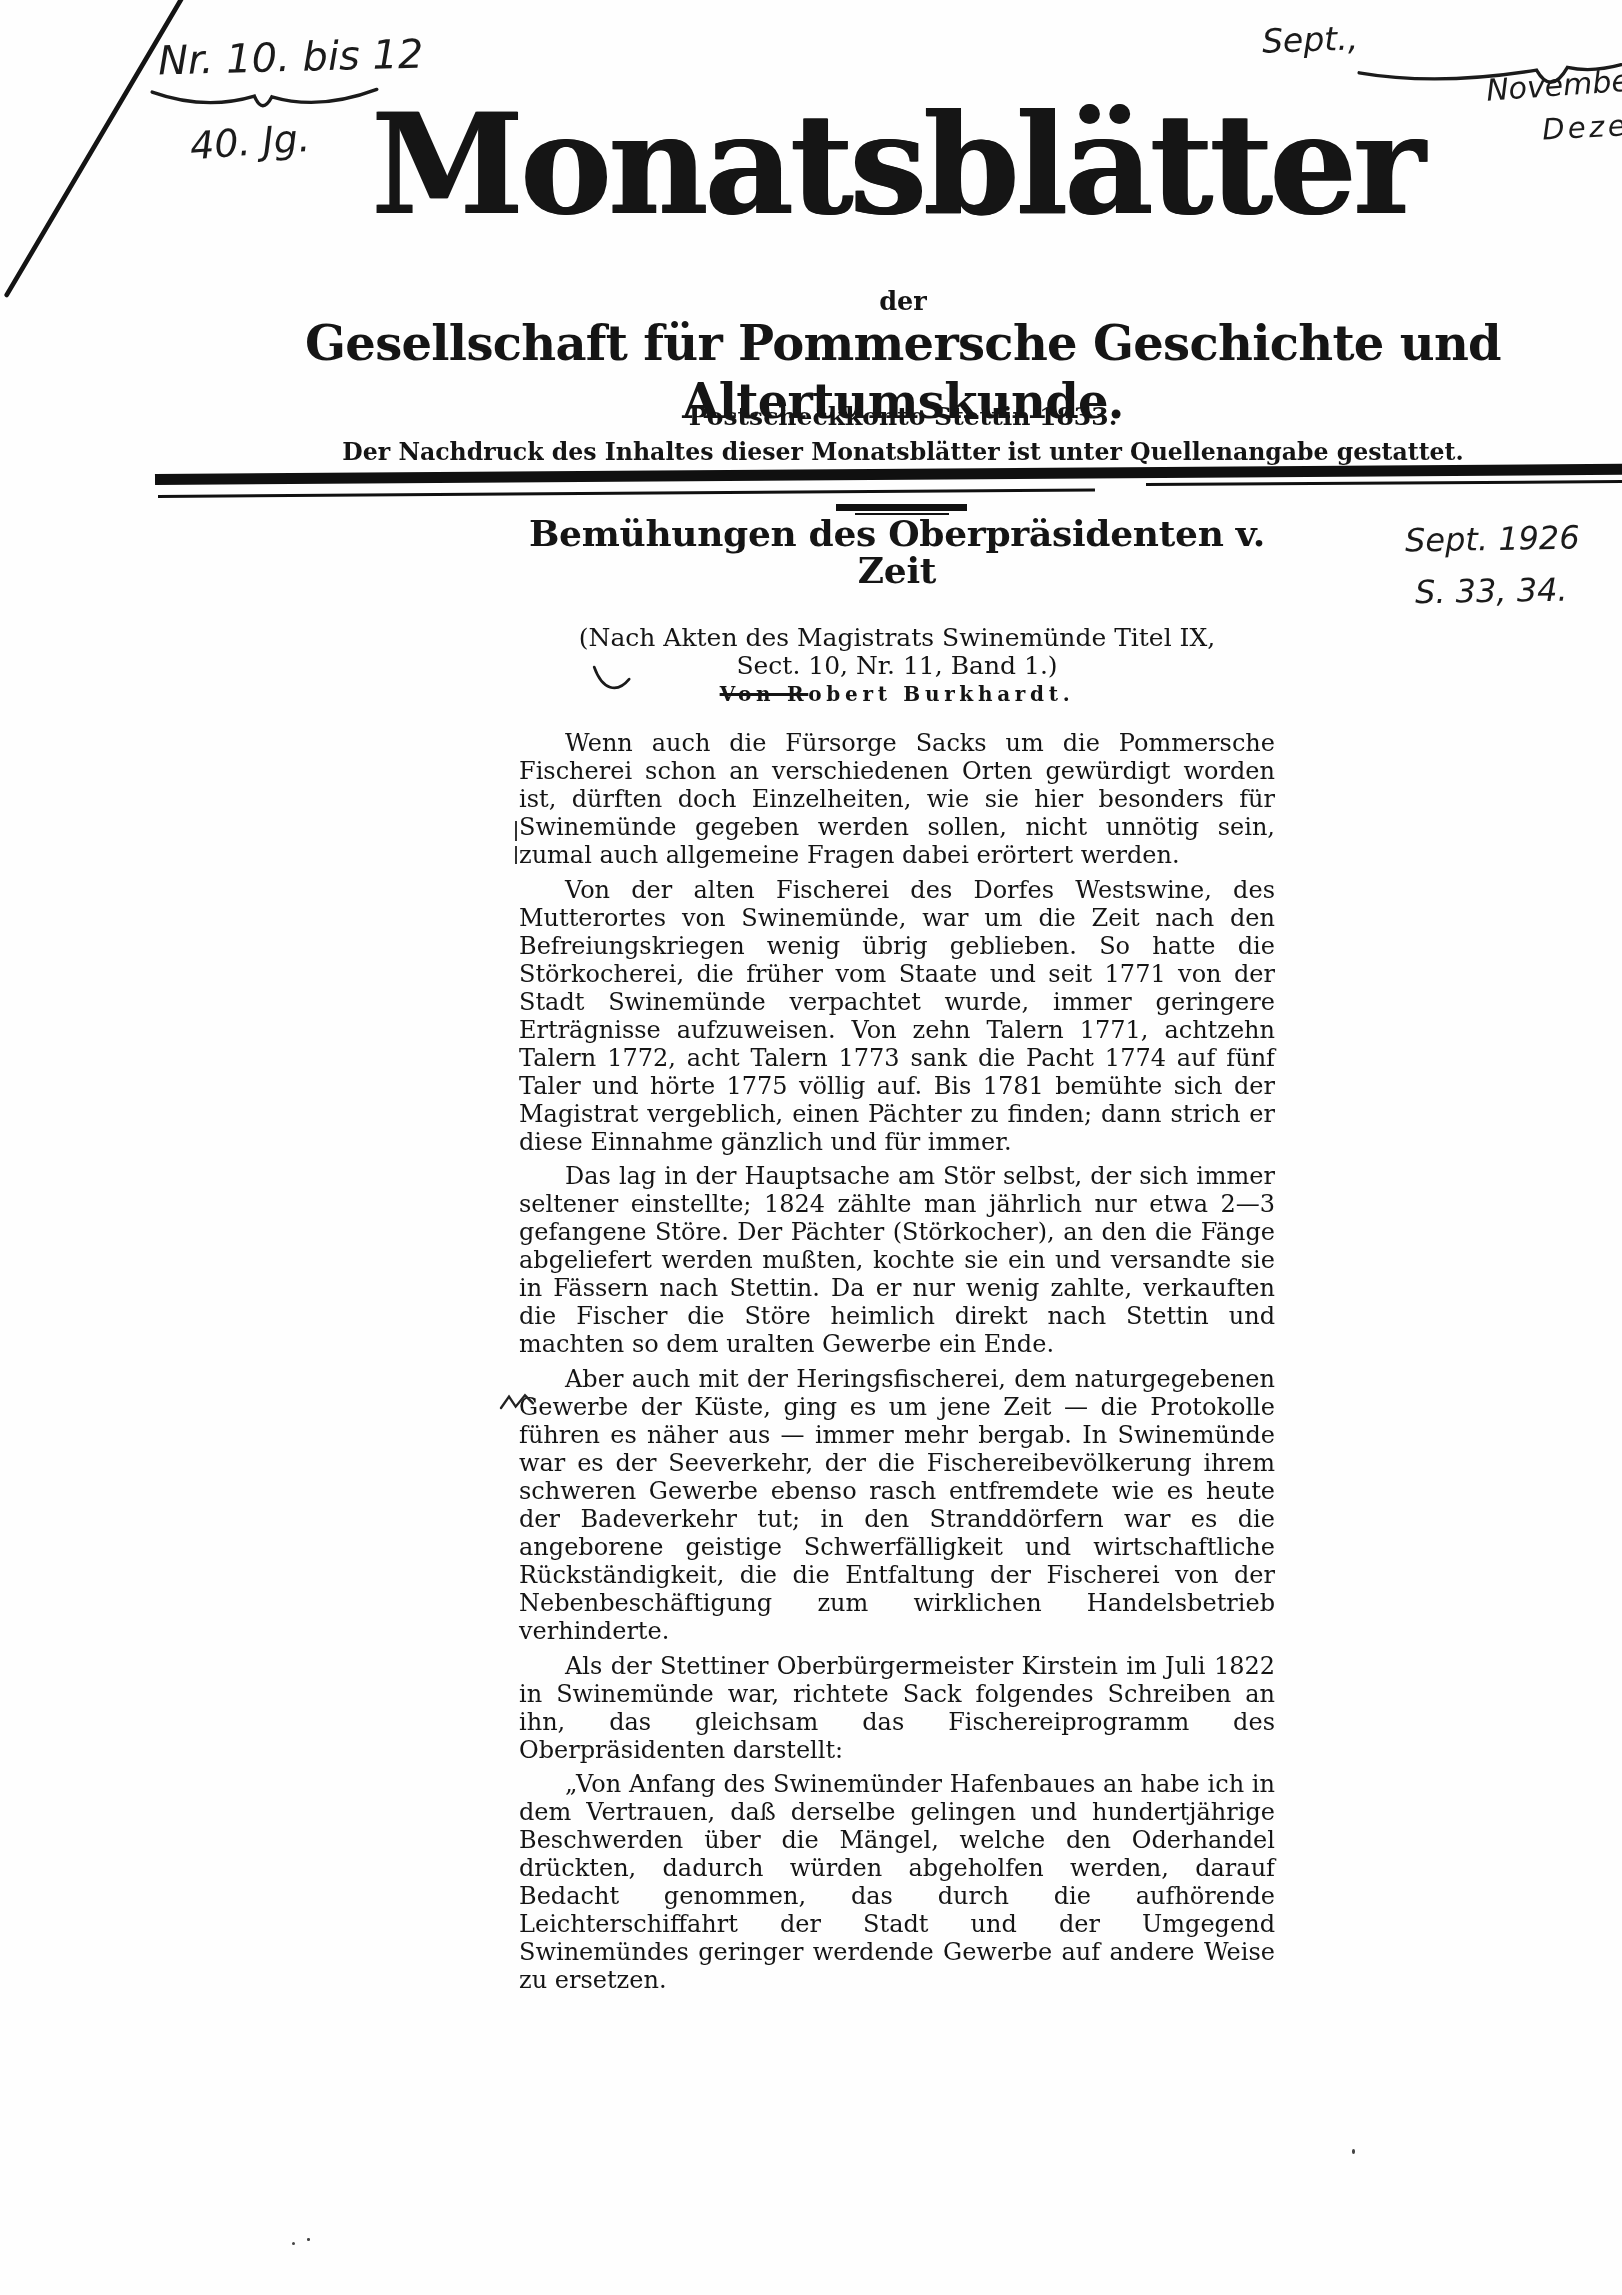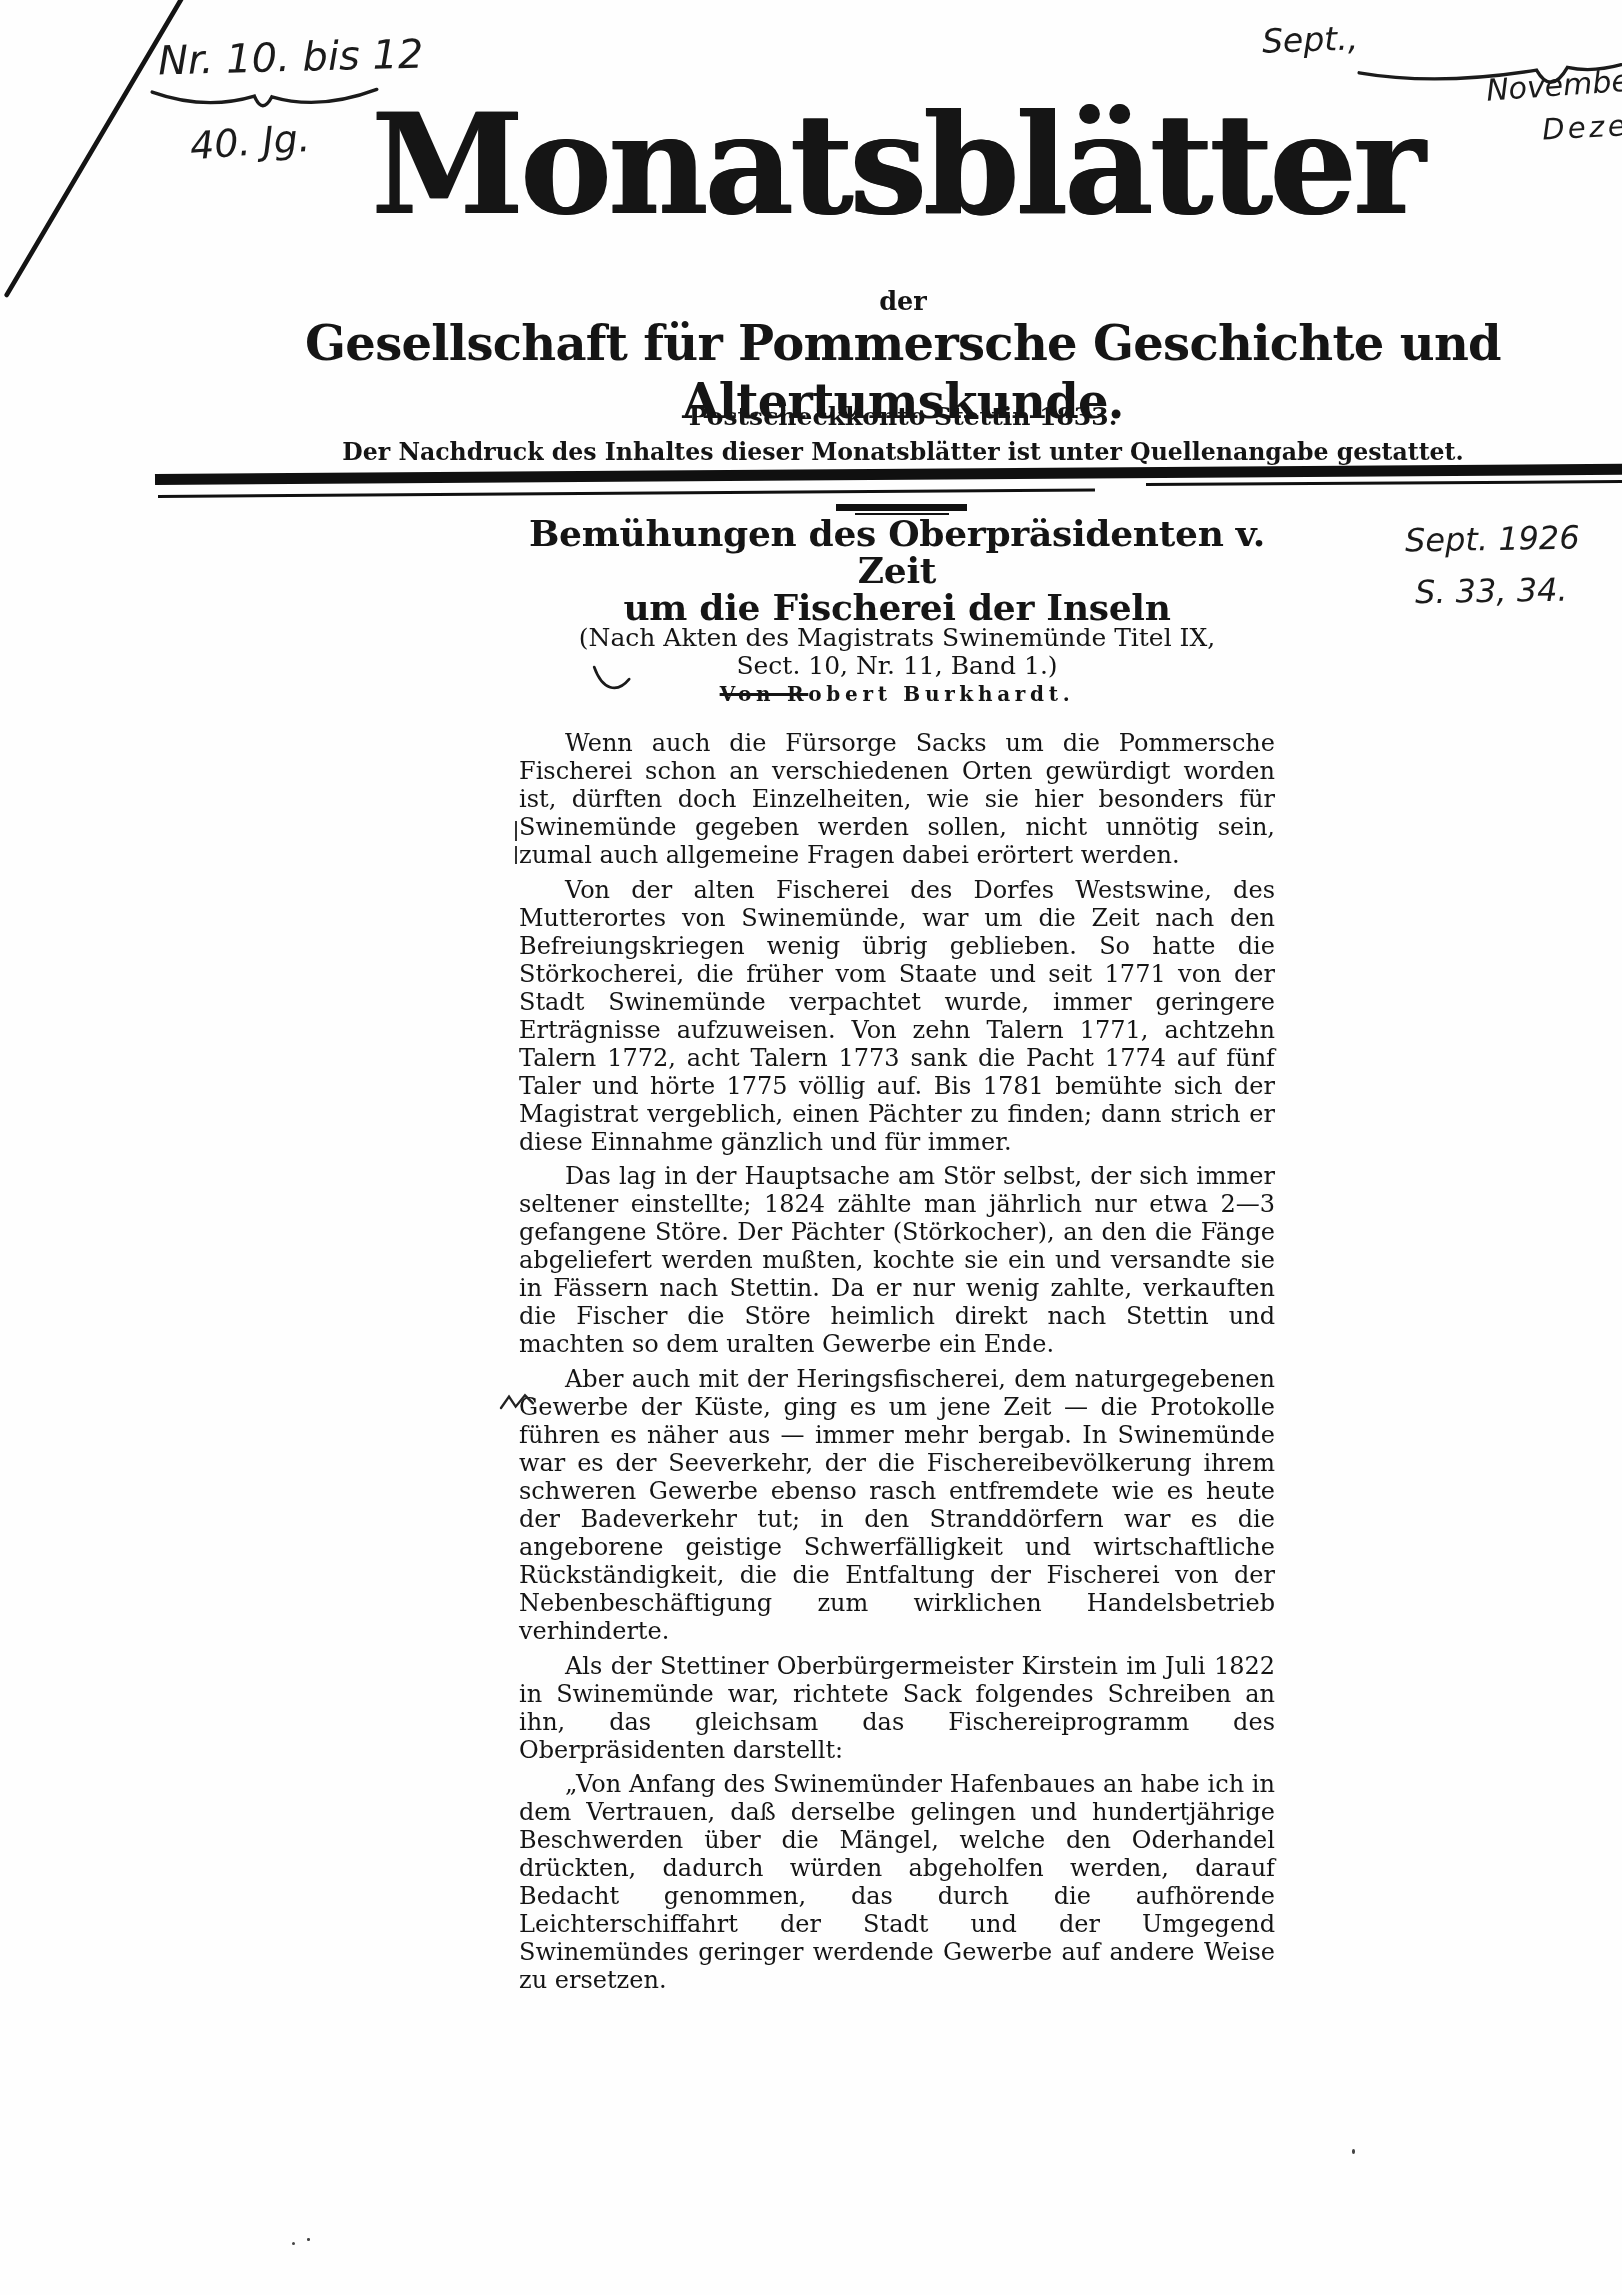--- a/index.html
+++ b/index.html
@@ -80,21 +80,20 @@
 
   <div class="abs rule-heavy"></div>
   <div class="abs rule-thin-left"></div>
   <div class="abs rule-thin-right"></div>
 
   <div class="abs title-dash"></div>
   <div class="abs title-dash2"></div>
 
   <div class="abs article-title blackletter">
     <div>Bemühungen des Oberpräsidenten v. Zeit</div>
-    <div>um die Fischerei der Inseln</div>
   </div>
   <div class="abs article-source">
     <div>(Nach Akten des Magistrats Swinemünde Titel IX,</div>
     <div>Sect. 10, Nr. 11, Band 1.)</div>
   </div>
 
   <svg class="abs" style="left:590px;top:663px;" width="42" height="35" viewBox="0 0 62 52">
     <path d="M6,6 C18,40 40,46 58,24" fill="none" stroke="#1b1b1b" stroke-width="4" stroke-linecap="round"></path>
   </svg>
 

